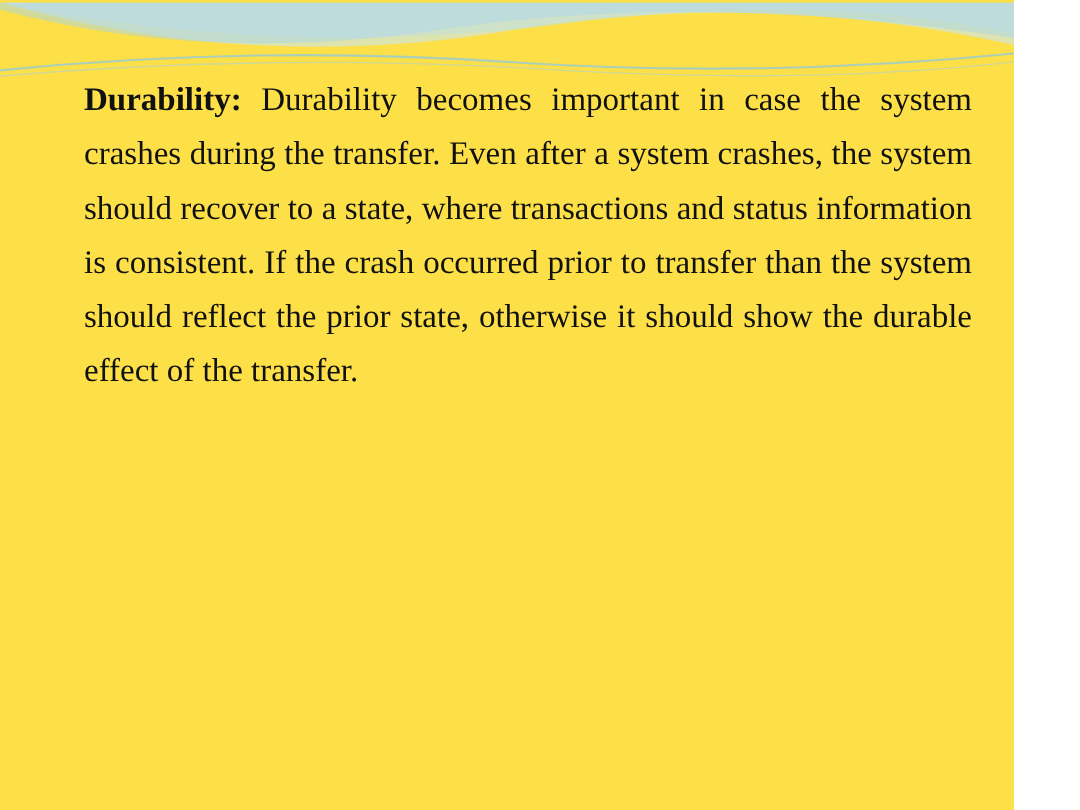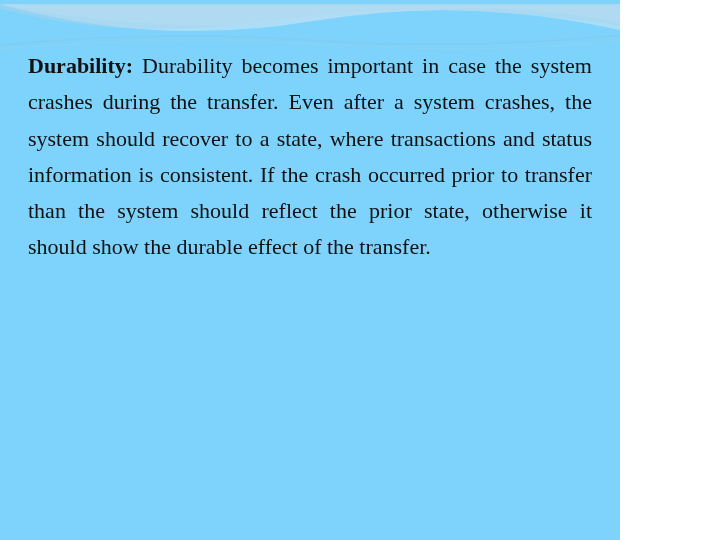--- a/index.html
+++ b/index.html
@@ -10,25 +10,26 @@
 
     body {
       width: 720px;
       height: 540px;
       overflow: hidden;
       background: #ffffff;
       font-family: Georgia, 'Times New Roman', serif;
     }
 
     .slide-container {
-      width: 620px;
+      width: 676px;
       height: 540px;
       position: relative;
-      background: #7dd3fc;
+      background: #fde047;
       overflow: hidden;
+      padding-left: 28px;
     }
 
     
     .top-decoration {
       position: absolute;
       top: 0;
       left: 0;
       width: 100%;
       height: 60px;
       z-index: 0;

